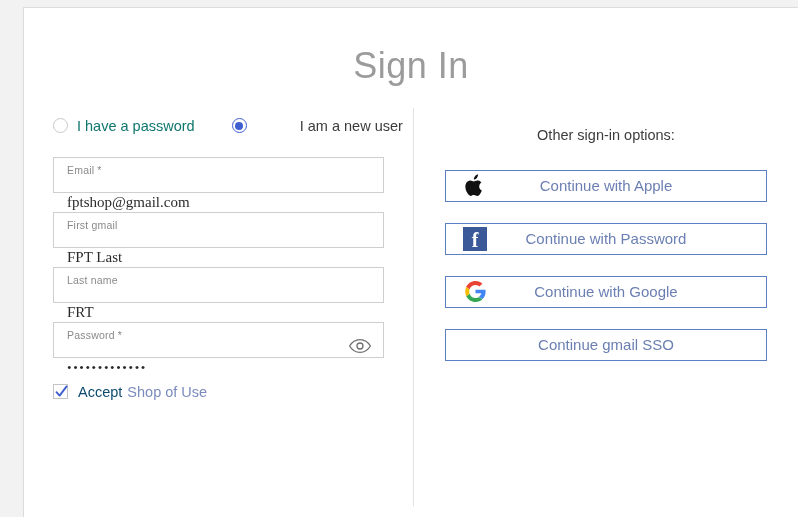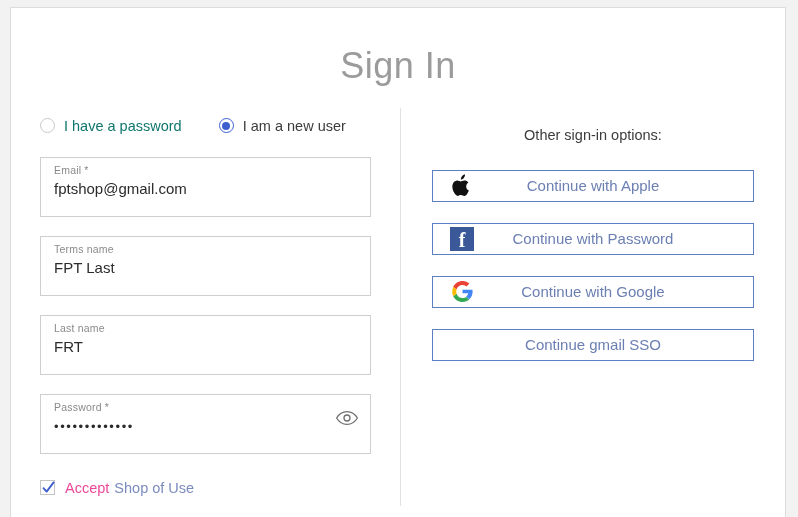--- a/index.html
+++ b/index.html
@@ -9,21 +9,21 @@
   }
   body {
     width: 798px;
     height: 517px;
     overflow: hidden;
     font-family: "Liberation Sans", sans-serif;
     -webkit-font-smoothing: antialiased;
   }
   .page {
     position: absolute;
-    left: 10px;
+    left: 23px;
     top: 7px;
     width: 776px;
     height: 510px;
     background: #ffffff;
     border: 1px solid #dcdcdc;
     border-bottom: none;
     box-sizing: border-box;
   }
   .title {
     text-align: center;
@@ -62,21 +62,21 @@
     display: flex;
     align-items: center;
     margin-top: 6px;
     height: 24px;
   }
   .radio-opt {
     display: flex;
     align-items: center;
     cursor: pointer;
   }
-  .radio-opt.second { margin-left: 37px; }
+  .radio-opt.second { margin-left: 37px; gap: 44px; }
   .radio-circle {
     width: 15px; height: 15px;
     border-radius: 50%;
     border: 1px solid #c9c9c9;
     box-sizing: border-box;
     background: #fff;
     flex: 0 0 15px;
   }
   .radio-circle.checked {
     border: 1px solid #3f5fd0;
@@ -96,39 +96,40 @@
     font-size: 14.5px;
     color: #3c3c3c;
     white-space: nowrap;
   }
   .radio-label.dim { color: #0f766e; }
 
   
   .field {
     position: relative;
     margin-top: 19px;
-    height: 60px;
+    height: 36px;
     border: 1px solid #cfcfcf;
     background: #fff;
     box-sizing: border-box;
     padding: 6px 11px 8px 13px;
   }
   .field-label {
     font-size: 10.5px;
     color: #8a8a8a;
     letter-spacing: 0.2px;
     line-height: 13px;
   }
   .field-value {
     font-size: 15px;
     color: #2b2b2b;
     line-height: 22px;
-    margin-top: 1px;
+    margin-top: 14px;
     white-space: nowrap;
     overflow: hidden;
+    font-family: Liberation Serif, serif;
   }
   .field-value.mask {
     font-size: 13px;
     letter-spacing: 1.6px;
     line-height: 24px;
   }
   .eye-btn {
     position: absolute;
     right: 10px;
     top: 12px;
@@ -151,21 +152,21 @@
     box-sizing: border-box;
     background: #fff;
     position: relative;
     flex: 0 0 15px;
     cursor: pointer;
   }
   .checkbox svg { position: absolute; left: 1px; top: 0px; }
   .accept-text {
     margin-left: 10px;
     font-size: 14.5px;
-    color: #ec4899;
+    color: #0c4a6e;
   }
   .terms-link {
     font-size: 14.5px;
     color: #7b8bbd;
     margin-left: 5px;
     cursor: pointer;
     text-decoration: none;
   }
 
   
@@ -241,21 +242,21 @@
           <span class="radio-label">I am a new user</span>
         </div>
       </div>
 
       <div class="field">
         <div class="field-label">Email *</div>
         <div class="field-value">fptshop@gmail.com</div>
       </div>
 
       <div class="field">
-        <div class="field-label">Terms name</div>
+        <div class="field-label">First gmail</div>
         <div class="field-value">FPT Last</div>
       </div>
 
       <div class="field">
         <div class="field-label">Last name</div>
         <div class="field-value">FRT</div>
       </div>
 
       <div class="field">
         <div class="field-label">Password *</div>

